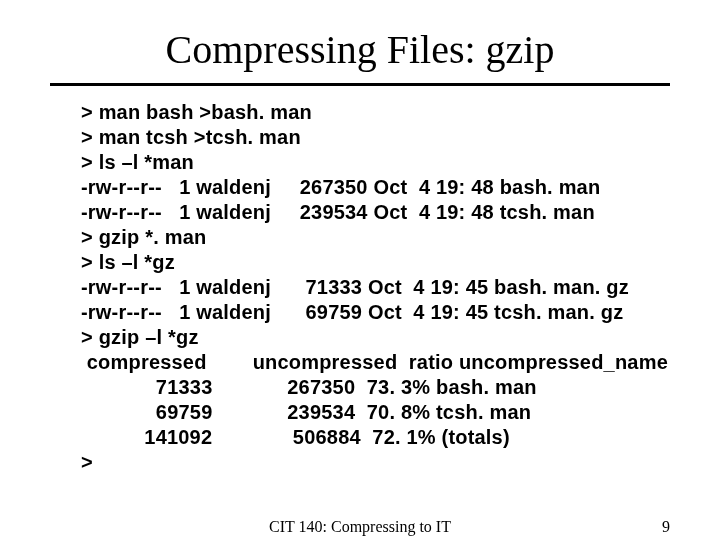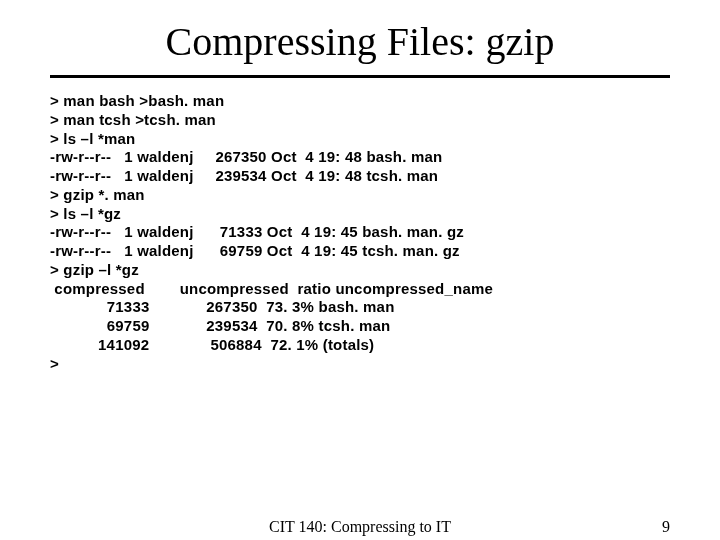--- a/index.html
+++ b/index.html
@@ -10,40 +10,41 @@
     background: #ffffff;
     font-family: "Times New Roman", Times, serif;
     color: #000000;
     overflow: hidden;
   }
   .slide {
     position: relative;
     width: 720px;
     height: 540px;
     box-sizing: border-box;
-    padding: 12px 50px 40px 50px;
+    padding: 20px 50px 40px 50px;
   }
   .title {
     font-size: 40px;
     text-align: center;
     margin: 6px 0 10px 0;
     font-weight: normal;
   }
   .rule {
     border: none;
     border-top: 3px solid #000;
     margin: 4px 0 14px 0;
   }
   .terminal {
     font-family: Arial, Helvetica, sans-serif;
-    font-size: 15px;
+    font-size: 20px;
     font-weight: bold;
     white-space: pre;
     line-height: 1.25;
     letter-spacing: 0.2px;
+    margin-left: 31px;
   }
   .footer {
     position: absolute;
     bottom: 22px;
     left: 0;
     width: 100%;
     font-size: 16px;
   }
   .course {
     position: absolute;

